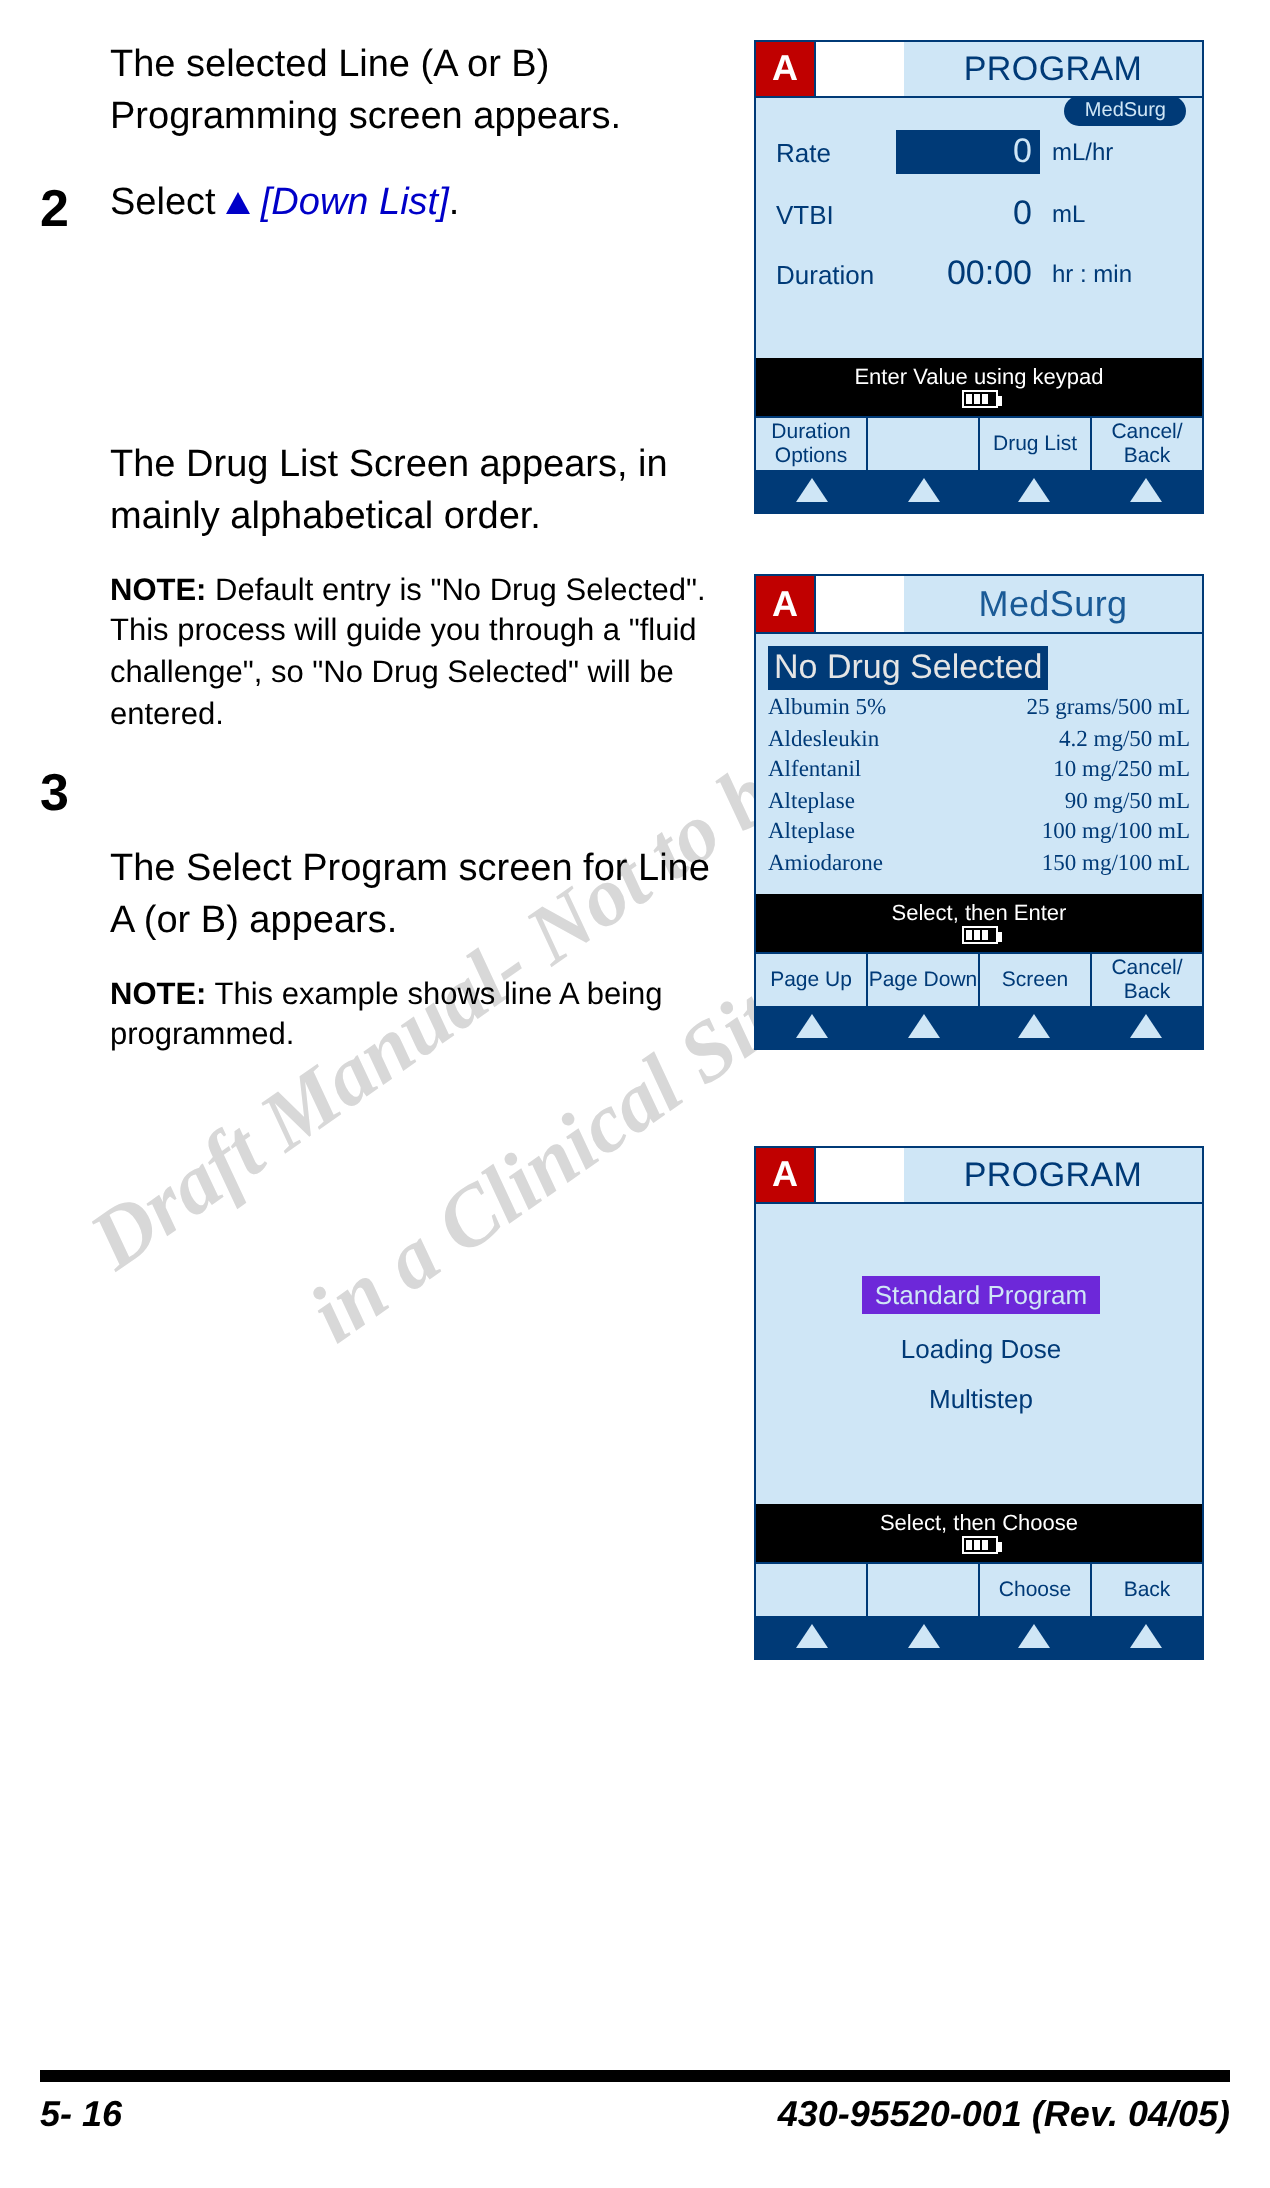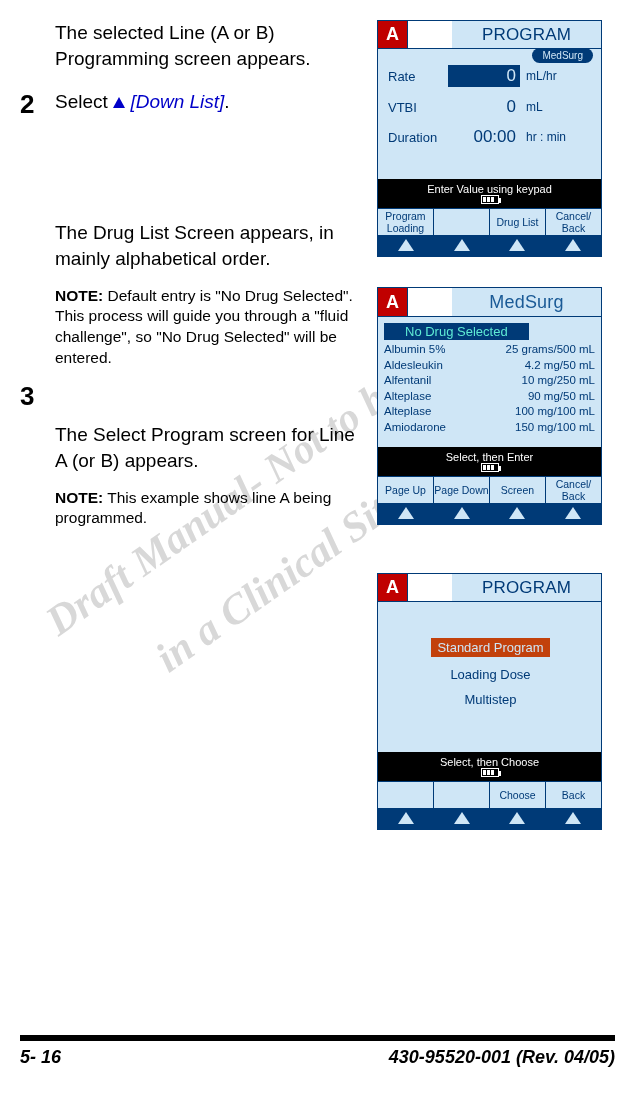--- a/index.html
+++ b/index.html
@@ -205,42 +205,43 @@
       width: 0; height: 0;
       border-left: 8px solid transparent;
       border-right: 8px solid transparent;
       border-bottom: 12px solid #cfe6f6;
     }
 
     
     .highlight-row {
       display: inline-block;
       background: #003a77;
-      color: #5eead4;
-      padding: 1px 21px;
-      font-size: 13px;
+      color: #e5e5e5;
+      padding: 1px 3px;
+      font-size: 17px;
     }
     .drug-list {
       margin-top: 2px;
       font-size: 11.5px;
       line-height: 1.35;
+      font-family: Liberation Serif, serif;
     }
     .drug-row { display: flex; justify-content: space-between; }
 
     
     .prog-list {
       margin-top: 30px;
       display: flex;
       flex-direction: column;
       gap: 10px;
       align-items: center;
       font-size: 13px;
     }
     .prog-item.selected {
-      background: #c2410c;
+      background: #6d28d9;
       color: #cfe6f6;
       padding: 2px 6px;
     }
 
     
     .footer {
       position: absolute;
       bottom: 26px;
       left: 20px;
       right: 20px;
@@ -313,21 +314,21 @@
           <span class="field-label">Duration</span>
           <span class="field-value">00:00</span>
           <span class="field-unit">hr : min</span>
         </div>
       </div>
       <div class="prompt-bar">
         <span>Enter Value using keypad</span>
         <span class="battery"></span>
       </div>
       <div class="softkey-row">
-        <div class="softkey">Program Loading</div>
+        <div class="softkey">Duration Options</div>
         <div class="softkey"></div>
         <div class="softkey">Drug List</div>
         <div class="softkey">Cancel/ Back</div>
       </div>
       <div class="tri-row">
         <div class="tri-cell">
             <div class="tri-up"></div>
           </div>
         <div class="tri-cell">
             <div class="tri-up"></div>

